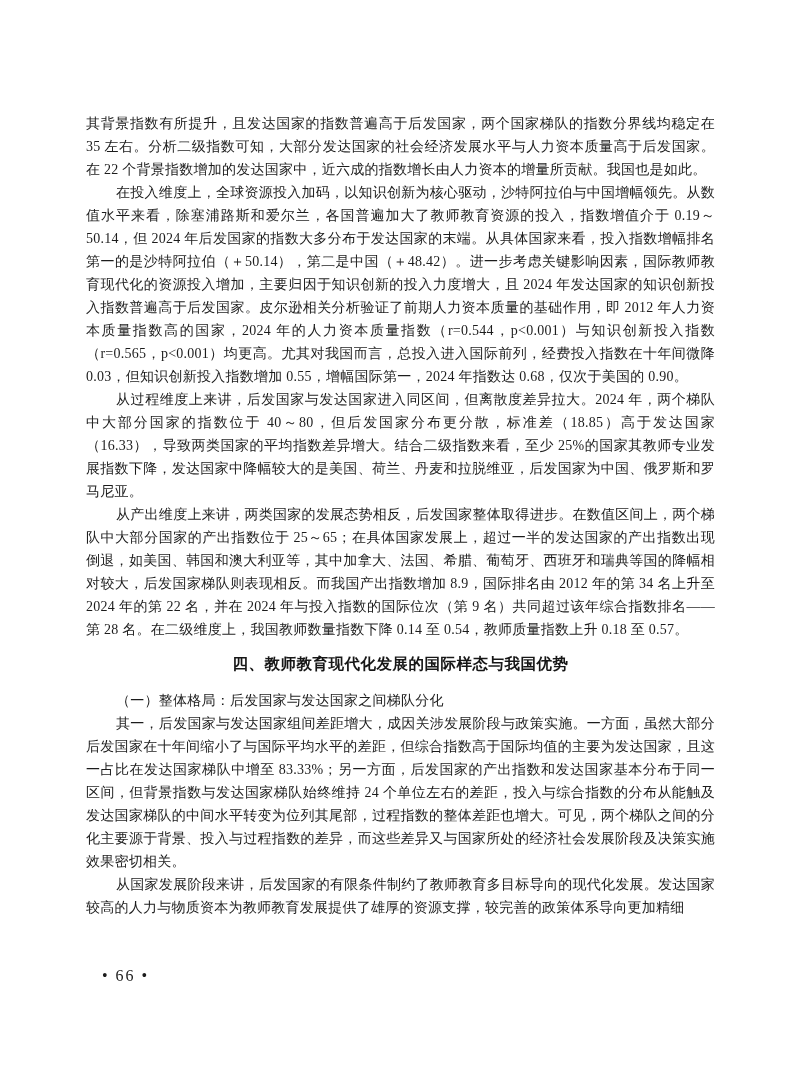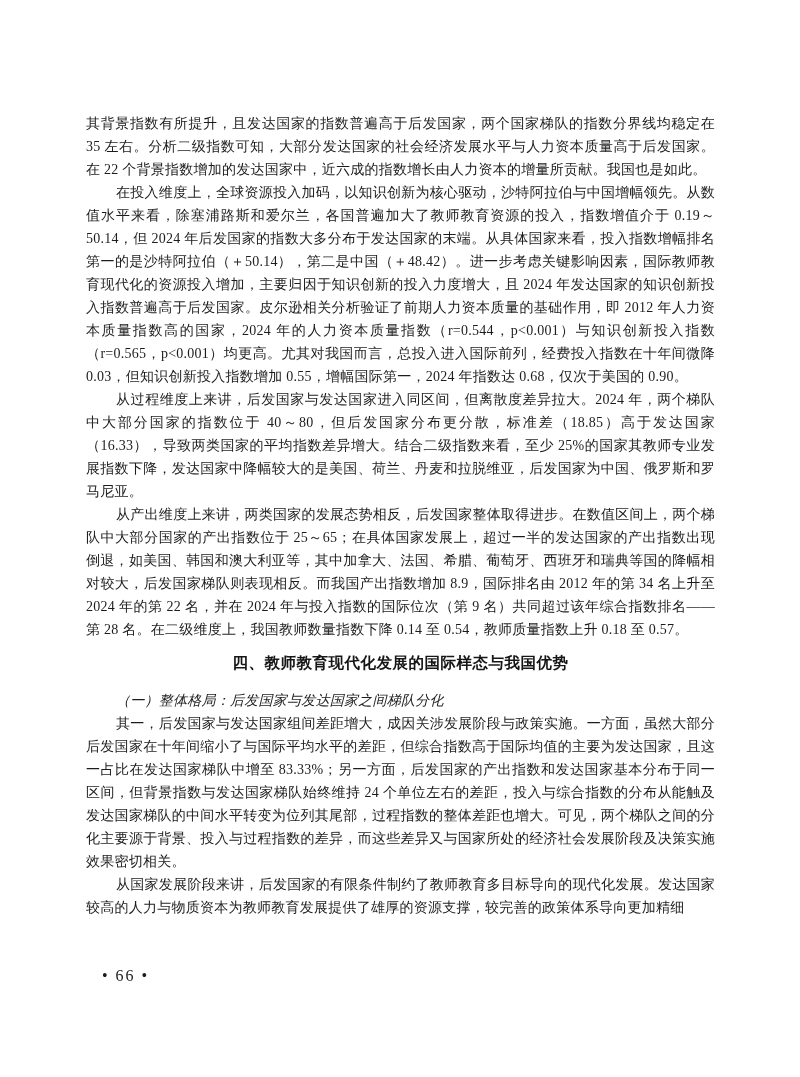--- a/index.html
+++ b/index.html
@@ -30,37 +30,36 @@
     letter-spacing: 0.25px;
     text-align: justify;
     text-justify: inter-ideograph;
     text-indent: 2.15em;
   }
   .para.continued {
     text-indent: 0;
   }
   .section-heading {
     margin: 11px 0 13px 0;
-    font-family: Liberation Mono, monospace;
+    font-family: Liberation Sans, sans-serif;
     font-weight: 700;
     font-size: 15.5px;
     line-height: 24px;
     letter-spacing: 0.5px;
     text-align: center;
     text-indent: 0;
     color: #161616;
   }
   .subsection-heading {
     margin: 0;
     font-size: 14px;
     line-height: 23px;
     letter-spacing: 0.25px;
     text-align: left;
     text-indent: 2.15em;
-    font-style: italic;
     font-weight: 500;
   }
   .page-number {
     position: absolute;
     left: 102px;
     top: 966px;
     font-size: 16px;
     line-height: 20px;
     letter-spacing: 2px;
     color: #1c1c1c;

